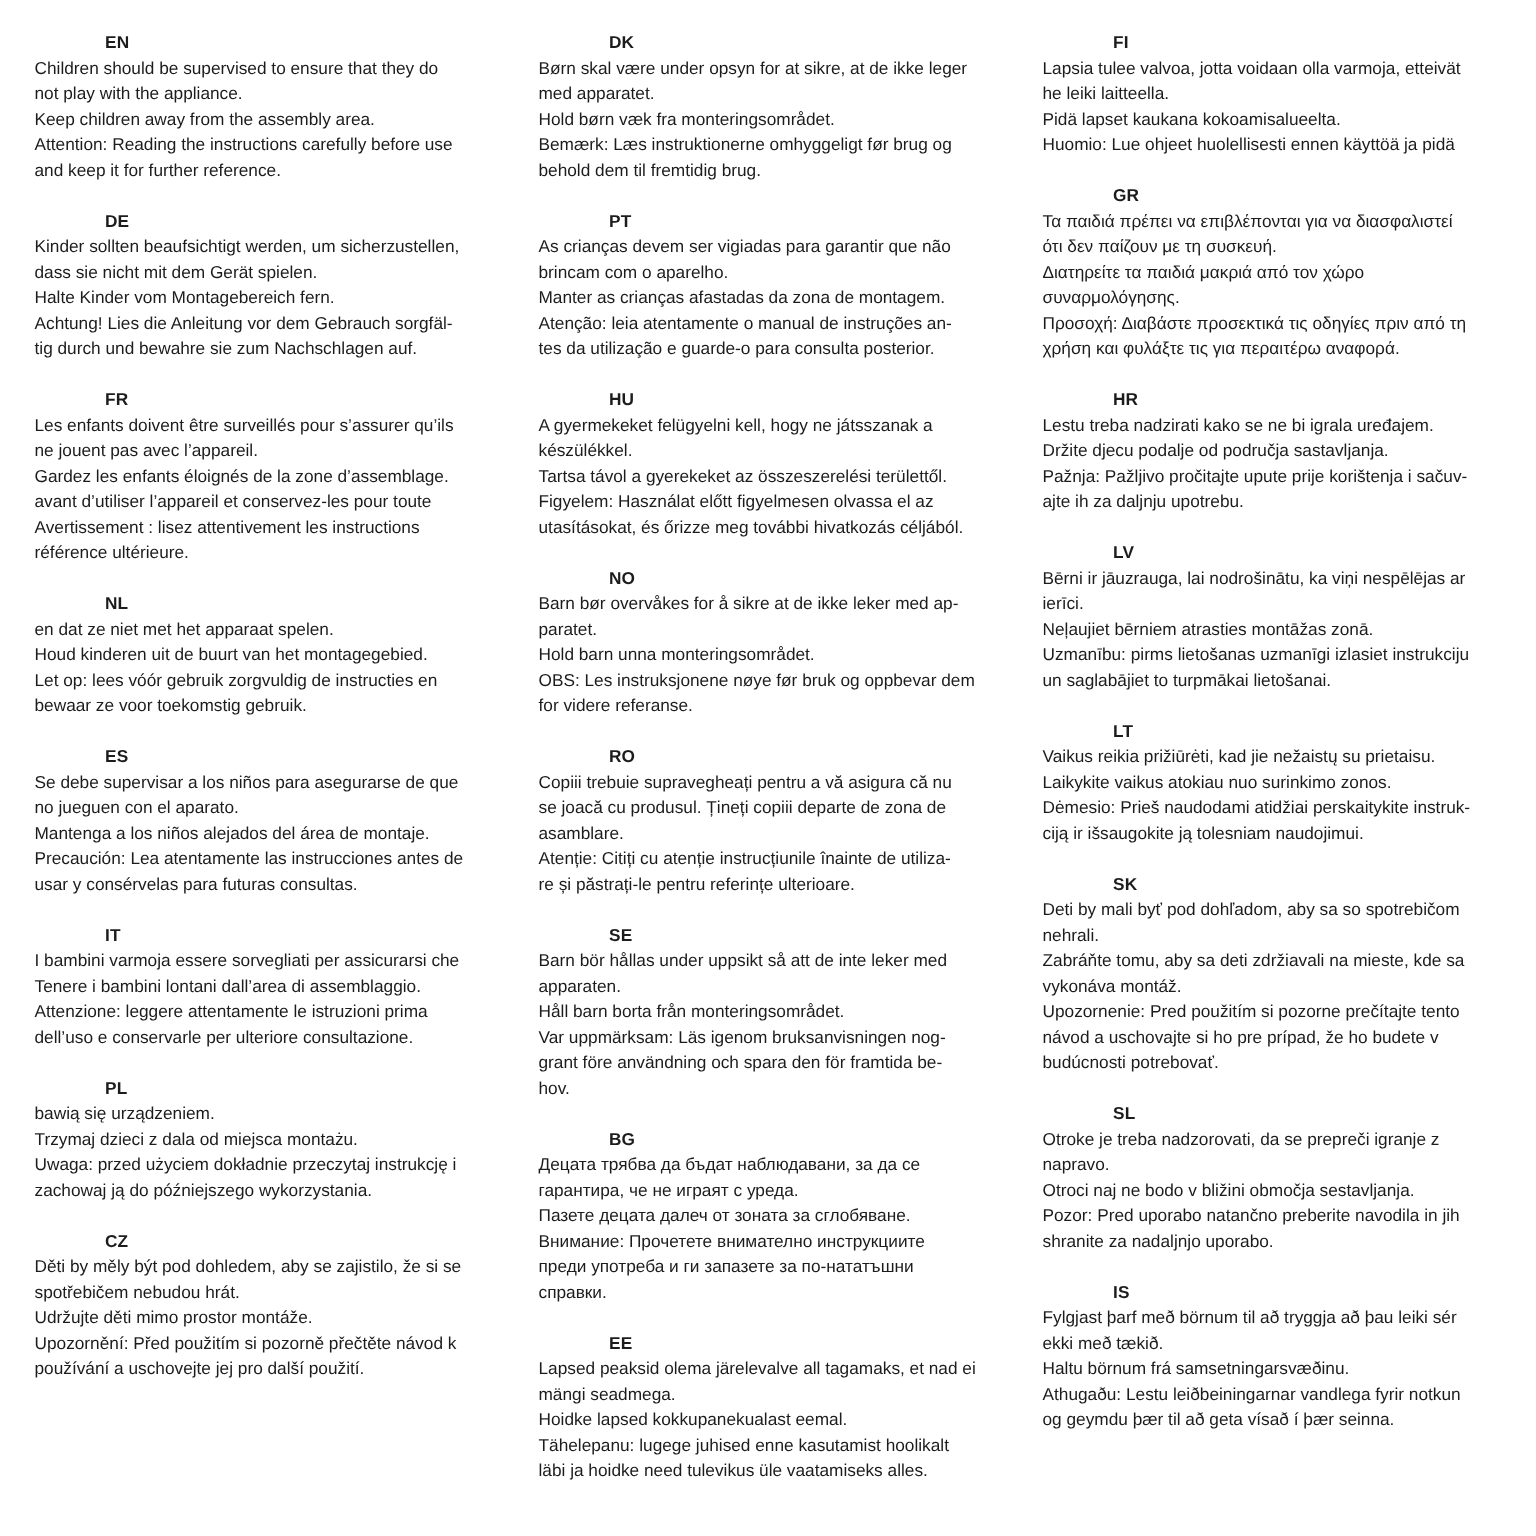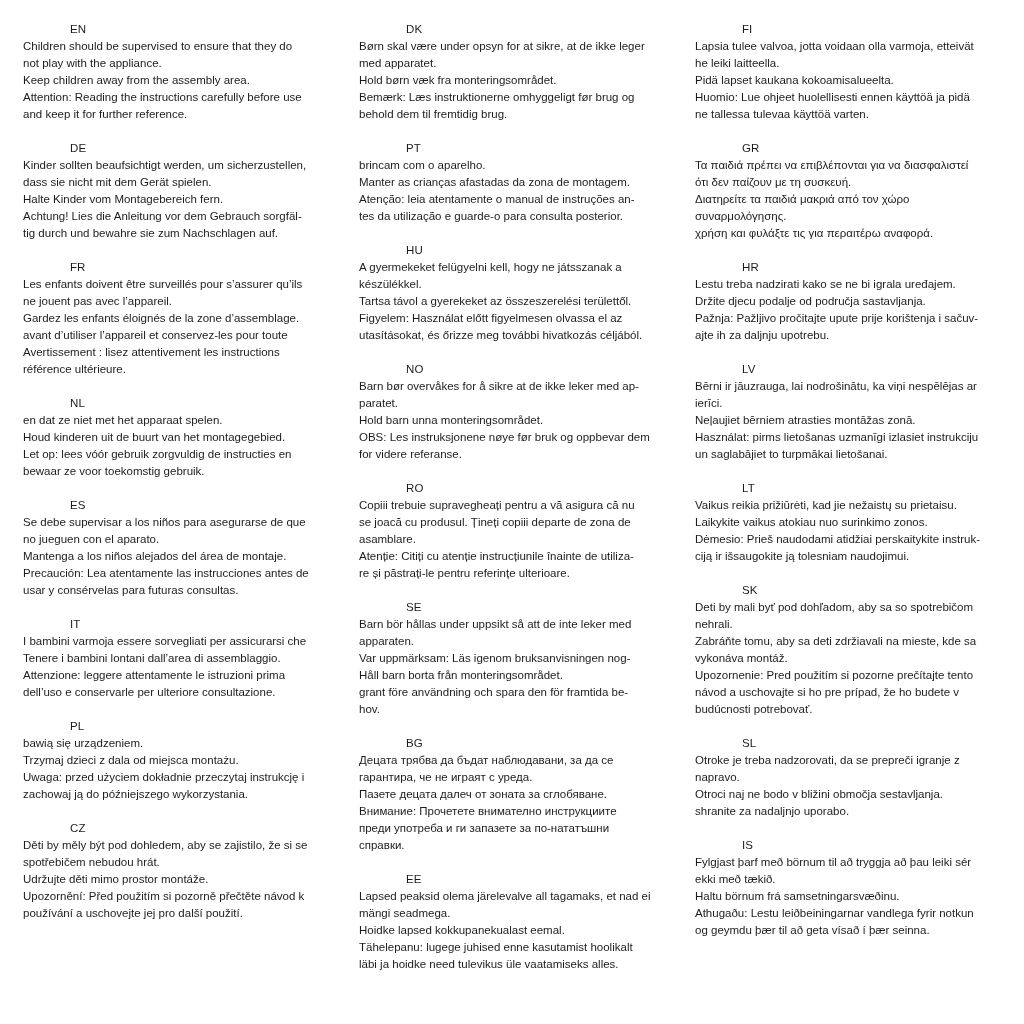--- a/index.html
+++ b/index.html
@@ -23,21 +23,21 @@
   .column {
     flex: 0 0 314px;
     width: 314px;
   }
   .section {
     margin: 0 0 17px 0;
   }
   .code {
     font-size: 11.5px;
     line-height: 17px;
-    font-weight: normal;
+    font-weight: bold;
     letter-spacing: 0.1px;
     padding-left: 47px;
   }
   .line {
     font-size: 11.5px;
     line-height: 17px;
     white-space: nowrap;
   }
 </style>
 </head>
@@ -139,20 +139,21 @@
           <div class="line">med apparatet.</div>
           <div class="line">Hold børn væk fra monteringsområdet.</div>
           <div class="line">Bemærk: Læs instruktionerne omhyggeligt før brug og</div>
           <div class="line">behold dem til fremtidig brug.</div>
         </div>
   </div>
 
   <div class="section">
     <div class="code">PT</div>
     <div class="lines">
+          <div class="line">As crianças devem ser vigiadas para garantir que não</div>
           <div class="line">brincam com o aparelho.</div>
           <div class="line">Manter as crianças afastadas da zona de montagem.</div>
           <div class="line">Atenção: leia atentamente o manual de instruções an-</div>
           <div class="line">tes da utilização e guarde-o para consulta posterior.</div>
         </div>
   </div>
 
   <div class="section">
     <div class="code">HU</div>
     <div class="lines">
@@ -184,22 +185,22 @@
           <div class="line">Atenție: Citiți cu atenție instrucțiunile înainte de utiliza-</div>
           <div class="line">re și păstrați-le pentru referințe ulterioare.</div>
         </div>
   </div>
 
   <div class="section">
     <div class="code">SE</div>
     <div class="lines">
           <div class="line">Barn bör hållas under uppsikt så att de inte leker med</div>
           <div class="line">apparaten.</div>
+          <div class="line">Håll barn borta från monteringsområdet.</div>
           <div class="line">Var uppmärksam: Läs igenom bruksanvisningen nog-</div>
-          <div class="line">Håll barn borta från monteringsområdet.</div>
           <div class="line">grant före användning och spara den för framtida be-</div>
           <div class="line">hov.</div>
         </div>
   </div>
 
   <div class="section">
     <div class="code">BG</div>
     <div class="lines">
           <div class="line">Децата трябва да бъдат наблюдавани, за да се</div>
           <div class="line">гарантира, че не играят с уреда.</div>
@@ -222,52 +223,52 @@
   </div>
 </section>
   <section class="column">
   <div class="section">
     <div class="code">FI</div>
     <div class="lines">
           <div class="line">Lapsia tulee valvoa, jotta voidaan olla varmoja, etteivät</div>
           <div class="line">he leiki laitteella.</div>
           <div class="line">Pidä lapset kaukana kokoamisalueelta.</div>
           <div class="line">Huomio: Lue ohjeet huolellisesti ennen käyttöä ja pidä</div>
-          <div class="line">ne tallessa tulevaa käyttöä varten.</div>
         </div>
   </div>
 
   <div class="section">
     <div class="code">GR</div>
     <div class="lines">
           <div class="line">Τα παιδιά πρέπει να επιβλέπονται για να διασφαλιστεί</div>
           <div class="line">ότι δεν παίζουν με τη συσκευή.</div>
           <div class="line">Διατηρείτε τα παιδιά μακριά από τον χώρο</div>
           <div class="line">συναρμολόγησης.</div>
+          <div class="line">Προσοχή: Διαβάστε προσεκτικά τις οδηγίες πριν από τη</div>
           <div class="line">χρήση και φυλάξτε τις για περαιτέρω αναφορά.</div>
         </div>
   </div>
 
   <div class="section">
     <div class="code">HR</div>
     <div class="lines">
           <div class="line">Lestu treba nadzirati kako se ne bi igrala uređajem.</div>
           <div class="line">Držite djecu podalje od područja sastavljanja.</div>
           <div class="line">Pažnja: Pažljivo pročitajte upute prije korištenja i sačuv-</div>
           <div class="line">ajte ih za daljnju upotrebu.</div>
         </div>
   </div>
 
   <div class="section">
     <div class="code">LV</div>
     <div class="lines">
           <div class="line">Bērni ir jāuzrauga, lai nodrošinātu, ka viņi nespēlējas ar</div>
           <div class="line">ierīci.</div>
           <div class="line">Neļaujiet bērniem atrasties montāžas zonā.</div>
-          <div class="line">Használat: pirms lietošanas uzmanīgi izlasiet instrukciju</div>
+          <div class="line">Uzmanību: pirms lietošanas uzmanīgi izlasiet instrukciju</div>
           <div class="line">un saglabājiet to turpmākai lietošanai.</div>
         </div>
   </div>
 
   <div class="section">
     <div class="code">LT</div>
     <div class="lines">
           <div class="line">Vaikus reikia prižiūrėti, kad jie nežaistų su prietaisu.</div>
           <div class="line">Laikykite vaikus atokiau nuo surinkimo zonos.</div>
           <div class="line">Dėmesio: Prieš naudodami atidžiai perskaitykite instruk-</div>
@@ -287,20 +288,21 @@
           <div class="line">budúcnosti potrebovať.</div>
         </div>
   </div>
 
   <div class="section">
     <div class="code">SL</div>
     <div class="lines">
           <div class="line">Otroke je treba nadzorovati, da se prepreči igranje z</div>
           <div class="line">napravo.</div>
           <div class="line">Otroci naj ne bodo v bližini območja sestavljanja.</div>
+          <div class="line">Pozor: Pred uporabo natančno preberite navodila in jih</div>
           <div class="line">shranite za nadaljnjo uporabo.</div>
         </div>
   </div>
 
   <div class="section">
     <div class="code">IS</div>
     <div class="lines">
           <div class="line">Fylgjast þarf með börnum til að tryggja að þau leiki sér</div>
           <div class="line">ekki með tækið.</div>
           <div class="line">Haltu börnum frá samsetningarsvæðinu.</div>

